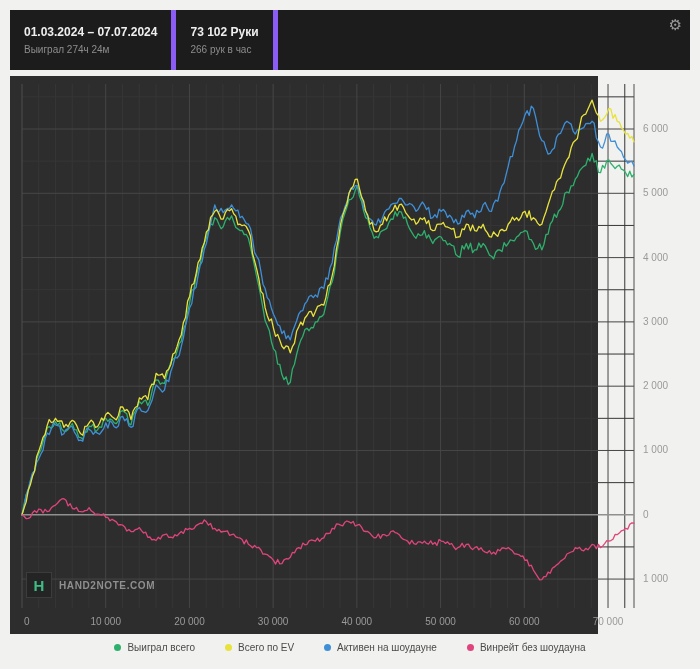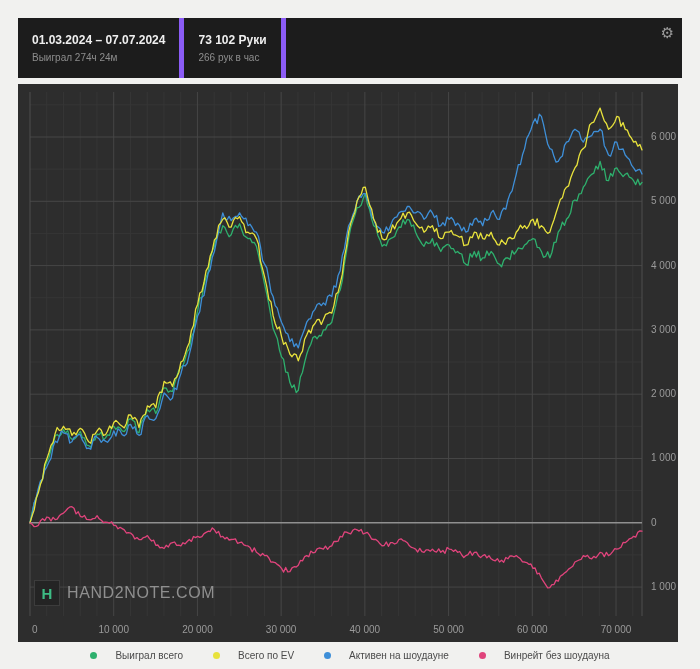--- a/index.html
+++ b/index.html
@@ -1,36 +1,36 @@
 <!DOCTYPE html>
 <html><head>
 <meta charset="utf-8">
 <style>
   html,body{margin:0;padding:0;background:#dcdcdc;}
-  .page{width:700px;height:669px;background:#f1f1ef;box-sizing:border-box;padding:18px;
+  .page{width:700px;height:669px;background:#f1f1ef;box-sizing:border-box;padding:10px;
         font-family:"Liberation Sans",sans-serif;position:relative;}
   
   .header{background:#1c1c1c;height:60px;display:flex;align-items:stretch;margin-bottom:6px;position:relative;}
   .hsec{padding:8px 14px;display:flex;flex-direction:column;justify-content:center;gap:5px;white-space:nowrap;}
   .hsec+.hsec{border-left:5px solid #8b5cf6;}
   .h-main{font-size:12px;font-weight:bold;color:#efefef;}
   .h-sub{font-size:10px;color:#8d8d8d;}
   .green{color:#3dbc84;}
   .bright{color:#cfcfcf;}
   .gear{margin-left:auto;align-self:flex-start;padding:6px 8px;font-size:15px;color:#9a9a9a;cursor:pointer;}
   
-  .chart-wrap{position:relative;background:#2d2d2d;width:660px;height:558px;}
+  .chart-wrap{position:relative;background:#2d2d2d;width:588px;height:558px;}
   .chart-wrap svg{display:block;}
   .logo{position:absolute;left:16px;bottom:36px;display:flex;align-items:center;gap:7px;}
   .logo-badge{width:24px;height:24px;background:#242424;border:1px solid #3c3c3c;color:#3dbc84;
               font-weight:bold;font-size:15px;display:flex;align-items:center;justify-content:center;}
-  .logo-text{font-size:16px;font-weight:normal;color:#8f8f8f;letter-spacing:.6px;}
+  .logo-text{font-size:10px;font-weight:bold;color:#8f8f8f;letter-spacing:.6px;}
   
   .legend{display:flex;justify-content:center;align-items:center;gap:30px;padding:8px 0 0 0;}
-  .legend-item{display:flex;align-items:center;gap:18px;font-size:10px;color:#4a4a4a;cursor:pointer;}
+  .legend-item{display:flex;align-items:center;gap:6px;font-size:10px;color:#4a4a4a;cursor:pointer;}
   .dot{width:7px;height:7px;border-radius:50%;background:#999;}
 </style>
 </head>
 <body>
 
 <div class="page">
 
   <div class="header">
     <div class="hsec">
       <div class="h-main">01.03.2024 – 07.07.2024</div>

